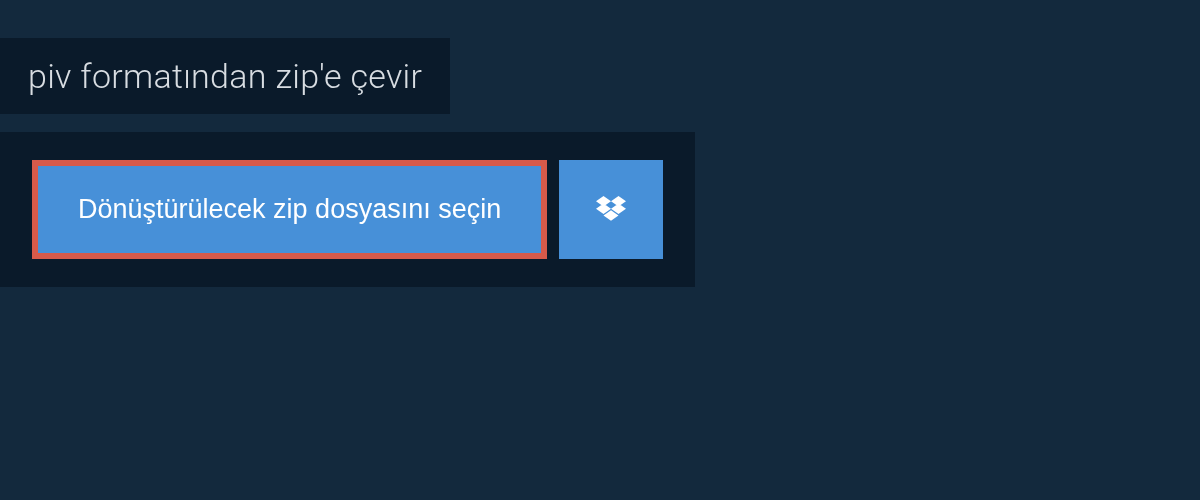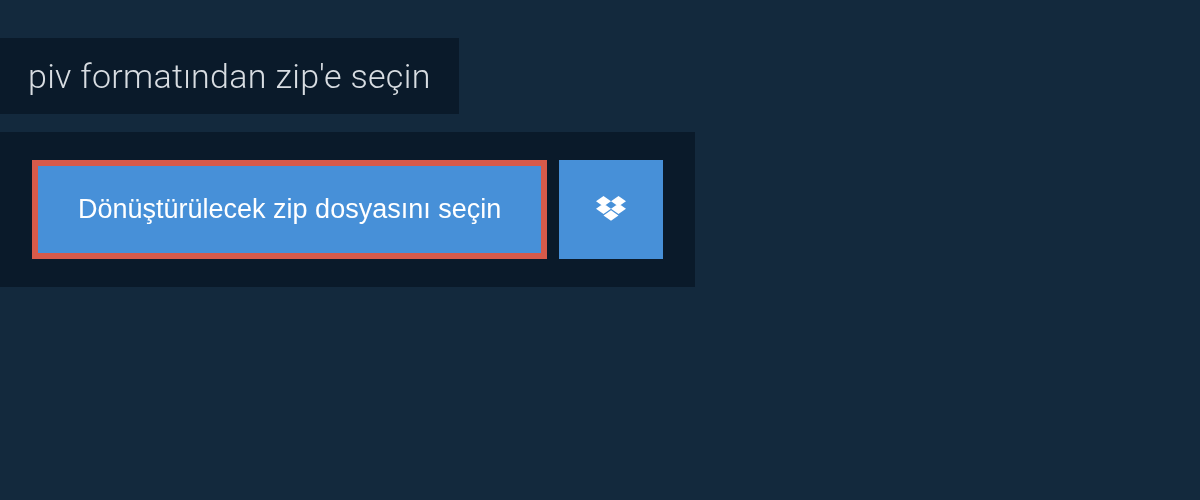--- a/index.html
+++ b/index.html
@@ -61,21 +61,21 @@
     .dropbox-btn svg {
       width: 36px;
       height: 36px;
       fill: #fff;
     }
   </style>
 </head>
 <body>
 
 <div class="title-bar">
-  <div class="title-text">piv formatından zip'e seçin</div>
+  <div class="title-text">piv formatından zip'e çevir</div>
 </div>
 
 <div class="panel">
   <button class="select-btn">
     <span>Dönüştürülecek zip dosyasını seçin</span>
   </button>
   <button class="dropbox-btn">
     <span>
       <svg viewBox="0 0 48 48">
         <path d="M14 4 L24 11 L14 18 L4 11 Z M24 11 L34 4 L44 11 L34 18 Z M4 21 L14 14 L24 21 L14 28 Z M24 21 L34 14 L44 21 L34 28 Z M14 30 L24 23 L34 30 L24 37 Z" transform="translate(0,4)"></path>

